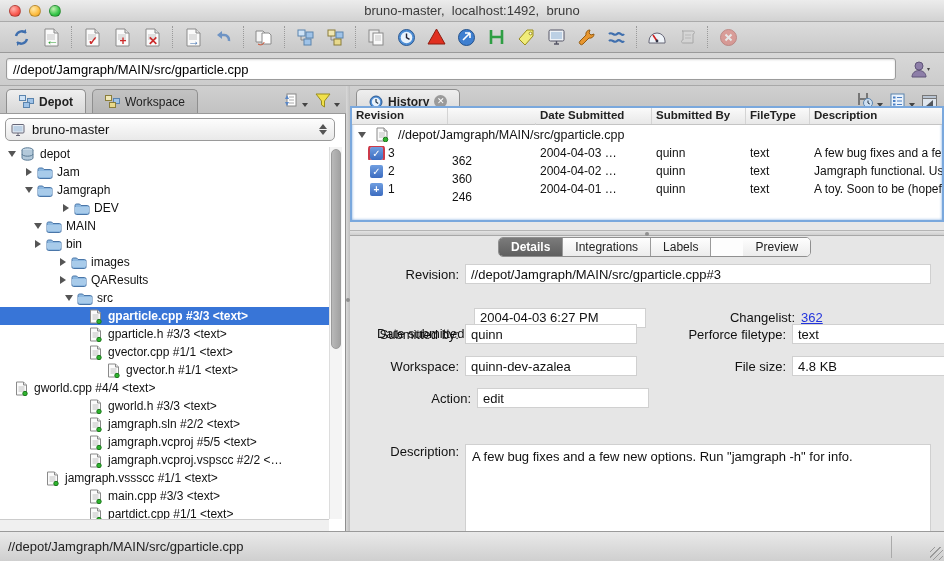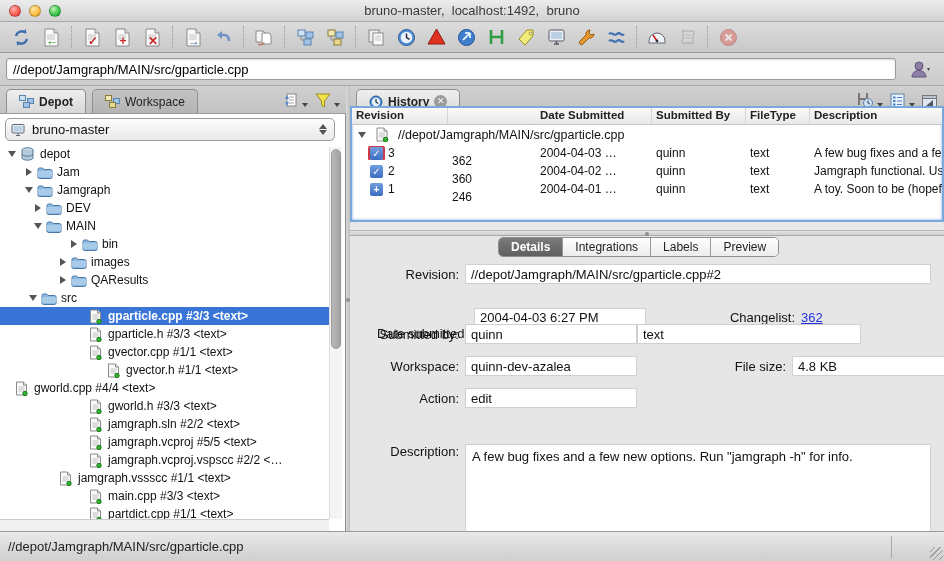--- a/index.html
+++ b/index.html
@@ -85,21 +85,21 @@
   .hrow > div { padding:0 4px; overflow:hidden; }
   .filerow { display:flex; align-items:center; height:19px; gap:4px; padding-left:4px; font-size:12.5px; }
   .revbadge { width:13px; height:13px; border-radius:2px; background:linear-gradient(#6f9ee0,#3c6cc0); color:#fff;
     font-size:10px; line-height:13px; text-align:center; font-weight:bold; margin-right:5px; flex:none; }
   .revbadge.sel { outline:2px solid #cc3a4a; }
 
   
   .details { position:absolute; left:350px; top:236px; width:594px; height:295px; background:#e6e6e6; }
   .seg { position:absolute; left:148px; top:1px; height:20px; display:flex; border:1px solid #8f8f8f; border-radius:5px; overflow:hidden; background:#fdfdfd; }
   .seg .seg-btn { padding:0 12px; font-size:12px; display:flex; align-items:center; border-right:1px solid #9a9a9a; color:#222; background:linear-gradient(#fefefe,#ececec); }
-  .seg .seg-btn:last-child { border-right:none; }
+  .seg .seg-btn:last-child { border-right:none;margin-left:32px; }
   .seg .seg-btn.active { background:linear-gradient(#7b7b7b,#5f5f5f); color:#fff; font-weight:bold; }
   .frow { position:absolute; display:flex; align-items:center; font-size:13px; }
   .flabel { text-align:right; color:#111; padding-right:6px; }
   .fbox { background:#fff; border:1px solid #d0d0d0; height:20px; display:flex; align-items:center; padding:0 5px; font-size:13px; overflow:hidden; white-space:nowrap; }
   .link { color:#2233dd; text-decoration:underline; font-size:13px; }
   .descbox { background:#fff; border:1px solid #d0d0d0; padding:3px 6px; font-size:13px; line-height:1.35; }
 
   
   .statusbar { position:absolute; left:0; top:531px; width:944px; height:30px;
     background:linear-gradient(#e9e9e9,#cfcfcf); border-top:1px solid #9a9a9a;
@@ -418,21 +418,21 @@
             <i class="exp"></i>
           </span>
           <span class="tree-icon">
             <svg width="16" height="13" viewBox="0 0 16 13">
               <path d="M1 3.5c0-.8.6-1.5 1.4-1.5h3.2l1.4 1.5h6.6c.8 0 1.4.7 1.4 1.5v6c0 .8-.6 1.5-1.4 1.5H2.4c-.8 0-1.4-.7-1.4-1.5z" fill="#8db8e0" stroke="#4a76a8"></path>
               <path d="M1 5h14v4.5c0 .8-.6 1.5-1.4 1.5H2.4c-.8 0-1.4-.7-1.4-1.5z" fill="#a8cbea"></path>
             </svg>
           </span>
           <span>Jamgraph</span>
         </div>
-        <div class="tree-row" style="padding-left: 32px;">
+        <div class="tree-row" style="padding-left: 60px;">
           <span class="twisty">
             <i class="col"></i>
           </span>
           <span class="tree-icon">
             <svg width="16" height="13" viewBox="0 0 16 13">
               <path d="M1 3.5c0-.8.6-1.5 1.4-1.5h3.2l1.4 1.5h6.6c.8 0 1.4.7 1.4 1.5v6c0 .8-.6 1.5-1.4 1.5H2.4c-.8 0-1.4-.7-1.4-1.5z" fill="#8db8e0" stroke="#4a76a8"></path>
               <path d="M1 5h14v4.5c0 .8-.6 1.5-1.4 1.5H2.4c-.8 0-1.4-.7-1.4-1.5z" fill="#a8cbea"></path>
             </svg>
           </span>
           <span>DEV</span>
@@ -442,21 +442,21 @@
             <i class="exp"></i>
           </span>
           <span class="tree-icon">
             <svg width="16" height="13" viewBox="0 0 16 13">
               <path d="M1 3.5c0-.8.6-1.5 1.4-1.5h3.2l1.4 1.5h6.6c.8 0 1.4.7 1.4 1.5v6c0 .8-.6 1.5-1.4 1.5H2.4c-.8 0-1.4-.7-1.4-1.5z" fill="#8db8e0" stroke="#4a76a8"></path>
               <path d="M1 5h14v4.5c0 .8-.6 1.5-1.4 1.5H2.4c-.8 0-1.4-.7-1.4-1.5z" fill="#a8cbea"></path>
             </svg>
           </span>
           <span>MAIN</span>
         </div>
-        <div class="tree-row" style="padding-left: 68px;">
+        <div class="tree-row" style="padding-left: 32px;">
           <span class="twisty">
             <i class="col"></i>
           </span>
           <span class="tree-icon">
             <svg width="16" height="13" viewBox="0 0 16 13">
               <path d="M1 3.5c0-.8.6-1.5 1.4-1.5h3.2l1.4 1.5h6.6c.8 0 1.4.7 1.4 1.5v6c0 .8-.6 1.5-1.4 1.5H2.4c-.8 0-1.4-.7-1.4-1.5z" fill="#8db8e0" stroke="#4a76a8"></path>
               <path d="M1 5h14v4.5c0 .8-.6 1.5-1.4 1.5H2.4c-.8 0-1.4-.7-1.4-1.5z" fill="#a8cbea"></path>
             </svg>
           </span>
           <span>bin</span>
@@ -478,21 +478,21 @@
             <i class="col"></i>
           </span>
           <span class="tree-icon">
             <svg width="16" height="13" viewBox="0 0 16 13">
               <path d="M1 3.5c0-.8.6-1.5 1.4-1.5h3.2l1.4 1.5h6.6c.8 0 1.4.7 1.4 1.5v6c0 .8-.6 1.5-1.4 1.5H2.4c-.8 0-1.4-.7-1.4-1.5z" fill="#8db8e0" stroke="#4a76a8"></path>
               <path d="M1 5h14v4.5c0 .8-.6 1.5-1.4 1.5H2.4c-.8 0-1.4-.7-1.4-1.5z" fill="#a8cbea"></path>
             </svg>
           </span>
           <span>QAResults</span>
         </div>
-        <div class="tree-row" style="padding-left: 27px; align-items: center;">
+        <div class="tree-row" style="padding-left: 63px; align-items: center;">
           <span class="twisty">
             <i class="exp"></i>
           </span>
           <span class="tree-icon">
             <svg width="16" height="13" viewBox="0 0 16 13">
               <path d="M1 3.5c0-.8.6-1.5 1.4-1.5h3.2l1.4 1.5h6.6c.8 0 1.4.7 1.4 1.5v6c0 .8-.6 1.5-1.4 1.5H2.4c-.8 0-1.4-.7-1.4-1.5z" fill="#8db8e0" stroke="#4a76a8"></path>
               <path d="M1 5h14v4.5c0 .8-.6 1.5-1.4 1.5H2.4c-.8 0-1.4-.7-1.4-1.5z" fill="#a8cbea"></path>
             </svg>
           </span>
           <span>src</span>
@@ -598,21 +598,21 @@
           <span class="tree-icon">
             <svg width="13" height="15" viewBox="0 0 13 15">
               <path d="M1.5 1h7l3 3v10h-10z" fill="#fbfbfb" stroke="#8a8a8a"></path>
               <path d="M8.5 1v3h3" fill="#e3e3e3" stroke="#8a8a8a"></path>
               <path d="M3.5 6h6M3.5 8h6M3.5 10h6" stroke="#c0c0c0"></path>
               <circle cx="10" cy="12.5" r="2.2" fill="#2fb52f" stroke="#1c7a1c"></circle>
             </svg>
           </span>
           <span>jamgraph.vcproj.vspscc #2/2 &lt;…</span>
         </div>
-        <div class="tree-row" style="padding-left: 44px;">
+        <div class="tree-row" style="padding-left: 31px;">
           <span class="twisty"></span>
           <span class="tree-icon">
             <svg width="13" height="15" viewBox="0 0 13 15">
               <path d="M1.5 1h7l3 3v10h-10z" fill="#fbfbfb" stroke="#8a8a8a"></path>
               <path d="M8.5 1v3h3" fill="#e3e3e3" stroke="#8a8a8a"></path>
               <path d="M3.5 6h6M3.5 8h6M3.5 10h6" stroke="#c0c0c0"></path>
               <circle cx="10" cy="12.5" r="2.2" fill="#2fb52f" stroke="#1c7a1c"></circle>
             </svg>
           </span>
           <span>jamgraph.vssscc #1/1 &lt;text&gt;</span>
@@ -718,44 +718,45 @@
   <div class="details">
     <div class="seg" id="segtabs">
         <div class="seg-btn active">Details</div>
         <div class="seg-btn">Integrations</div>
         <div class="seg-btn">Labels</div>
         <div class="seg-btn">Preview</div>
       </div>
 
     <div class="frow" style="left:0; top:28px;">
       <div class="flabel" style="width:115px;">Revision:</div>
-      <div class="fbox" style="width:466px;">//depot/Jamgraph/MAIN/src/gparticle.cpp#2</div>
+      <div class="fbox" style="width:466px;">//depot/Jamgraph/MAIN/src/gparticle.cpp#3</div>
     </div>
 
     <div class="frow" style="left:0; top:58px;">
       <div class="flabel" style="width:124px;margin-top:32px;">Date submitted:</div>
       <div class="fbox" style="width:172px;">2004-04-03 6:27 PM</div>
       <div class="flabel" style="width:155px;">Changelist:</div>
       <a class="link" href="#">362</a>
     </div>
 
     <div class="frow" style="left:0; top:88px;">
       <div class="flabel" style="width:115px;">Submitted by:</div>
       <div class="fbox" style="width:172px;">quinn</div>
+      <div class="flabel" style="width:155px;">Perforce filetype:</div>
       <div class="fbox" style="width:224px;">text</div>
     </div>
 
     <div class="frow" style="left:0; top:120px;">
       <div class="flabel" style="width:115px;">Workspace:</div>
       <div class="fbox" style="width:172px;">quinn-dev-azalea</div>
       <div class="flabel" style="width:155px;">File size:</div>
       <div class="fbox" style="width:224px;">4.8 KB</div>
     </div>
 
-    <div class="frow" style="left:0; top:152px;">
+    <div class="frow" style="left:12px; top:152px;">
       <div class="flabel" style="width:115px;">Action:</div>
       <div class="fbox" style="width:172px;">edit</div>
     </div>
 
     <div class="frow" style="left:0; top:184px; align-items:flex-start;margin-top:24px;">
       <div class="flabel" style="width:115px;">Description:</div>
       <div class="descbox" style="width:466px; height:90px;">A few bug fixes and a few new options.  Run "jamgraph -h" for info.</div>
     </div>
   </div>
 

